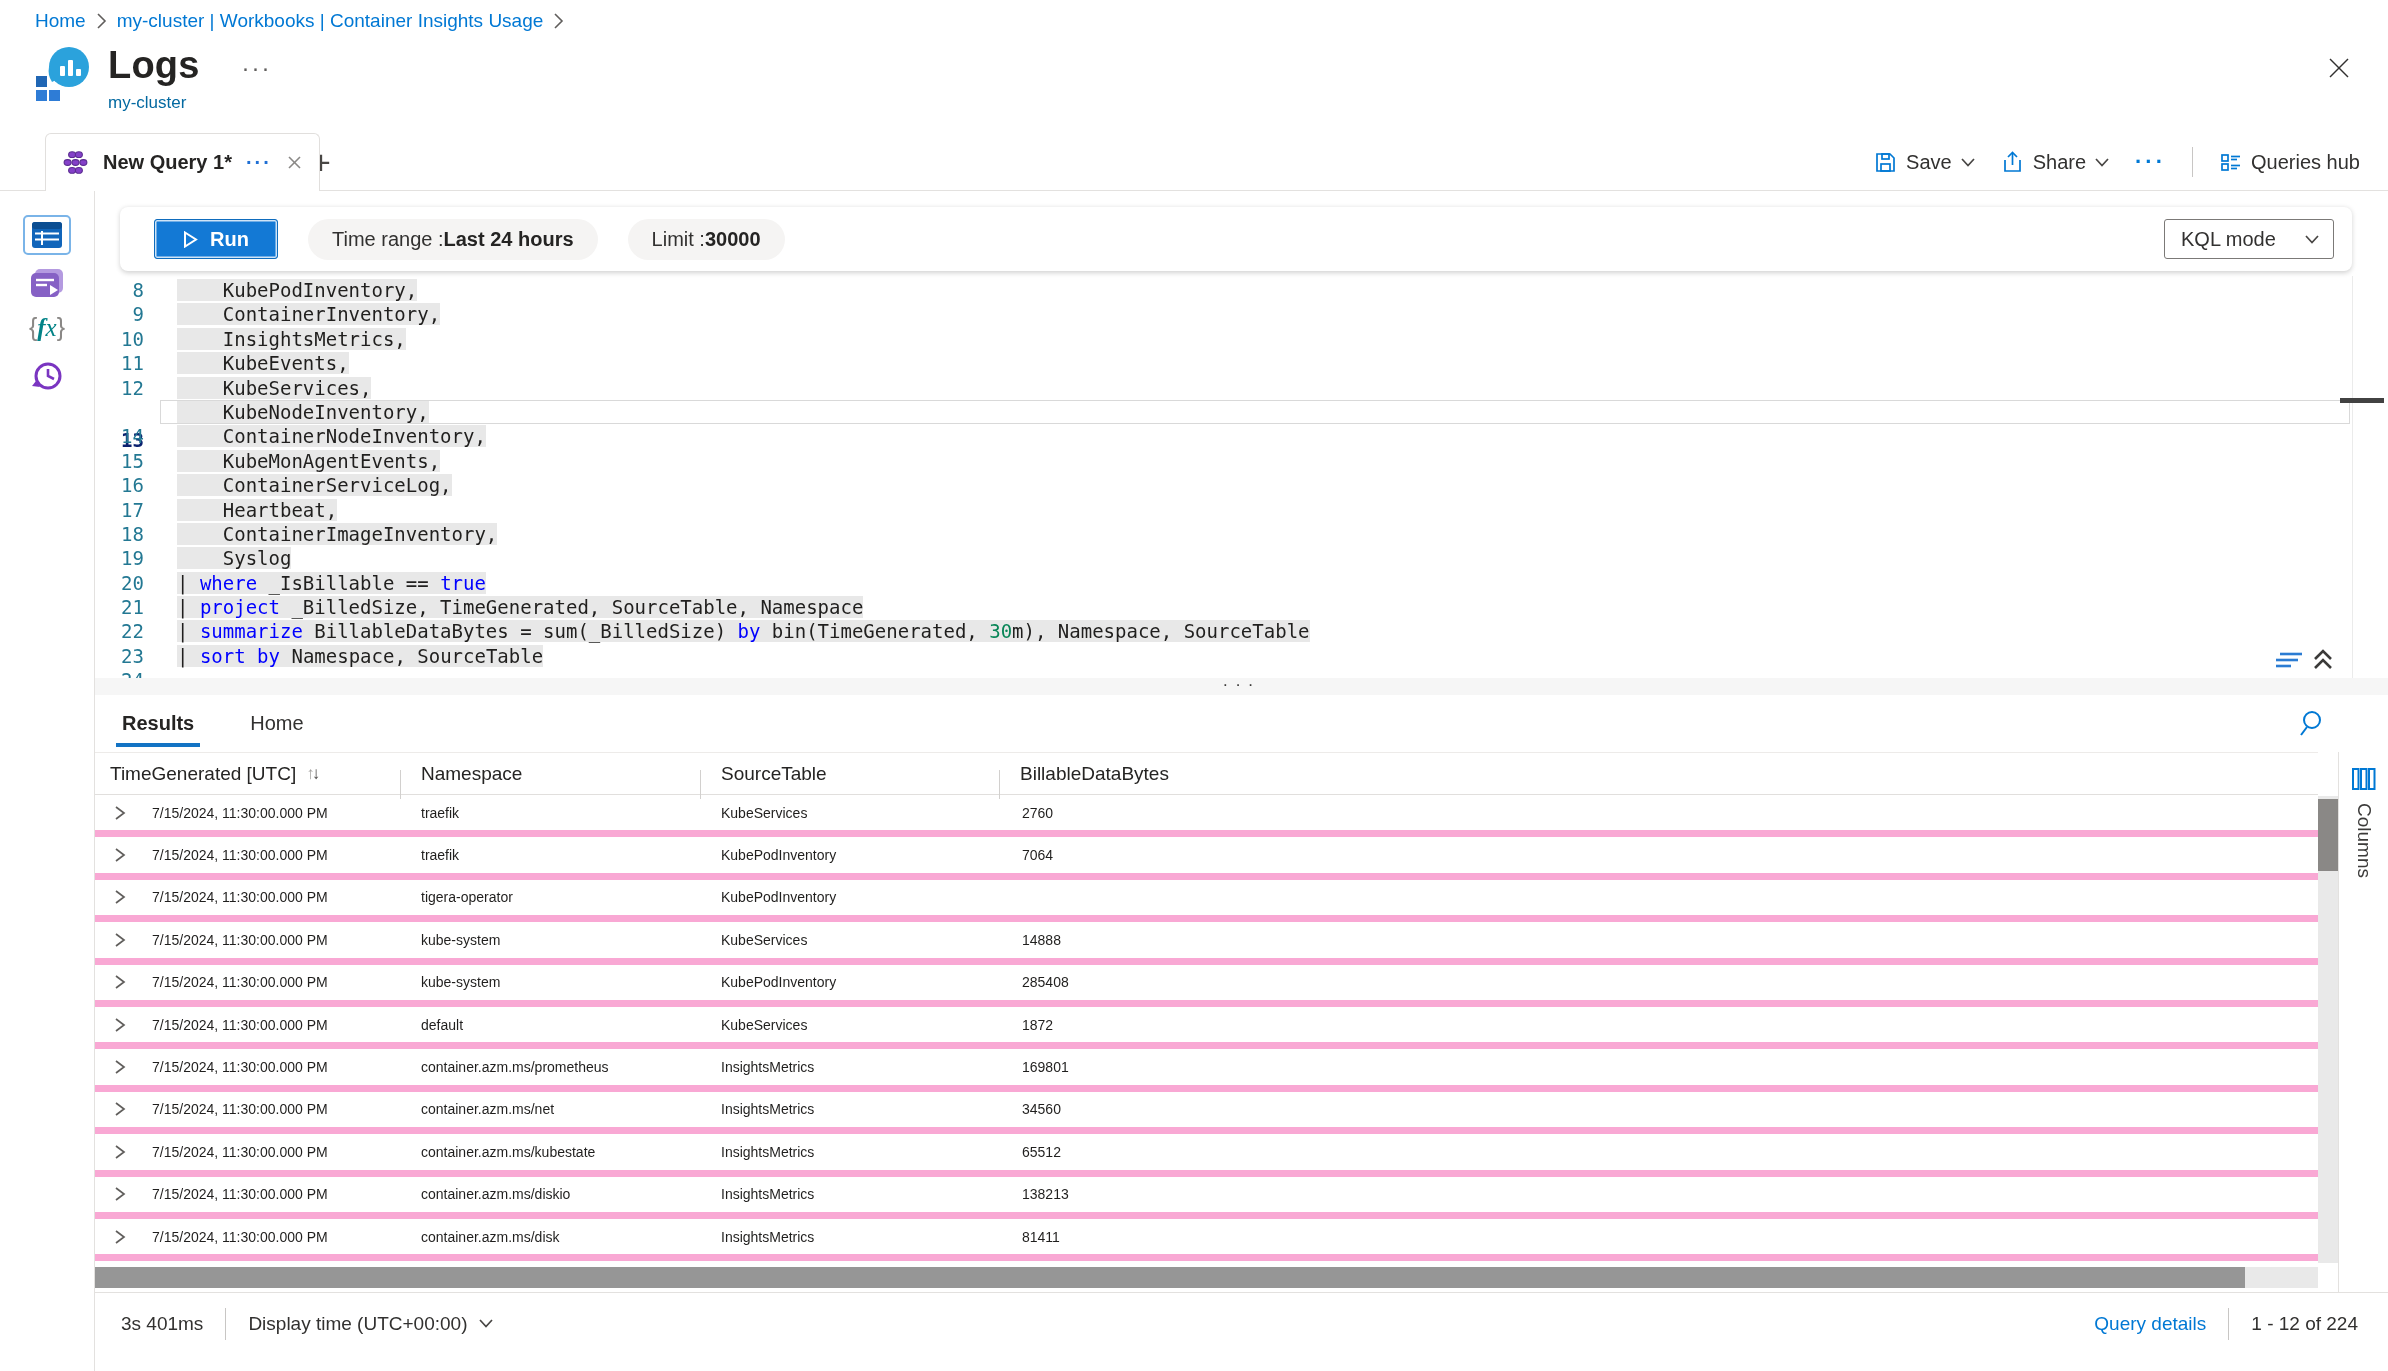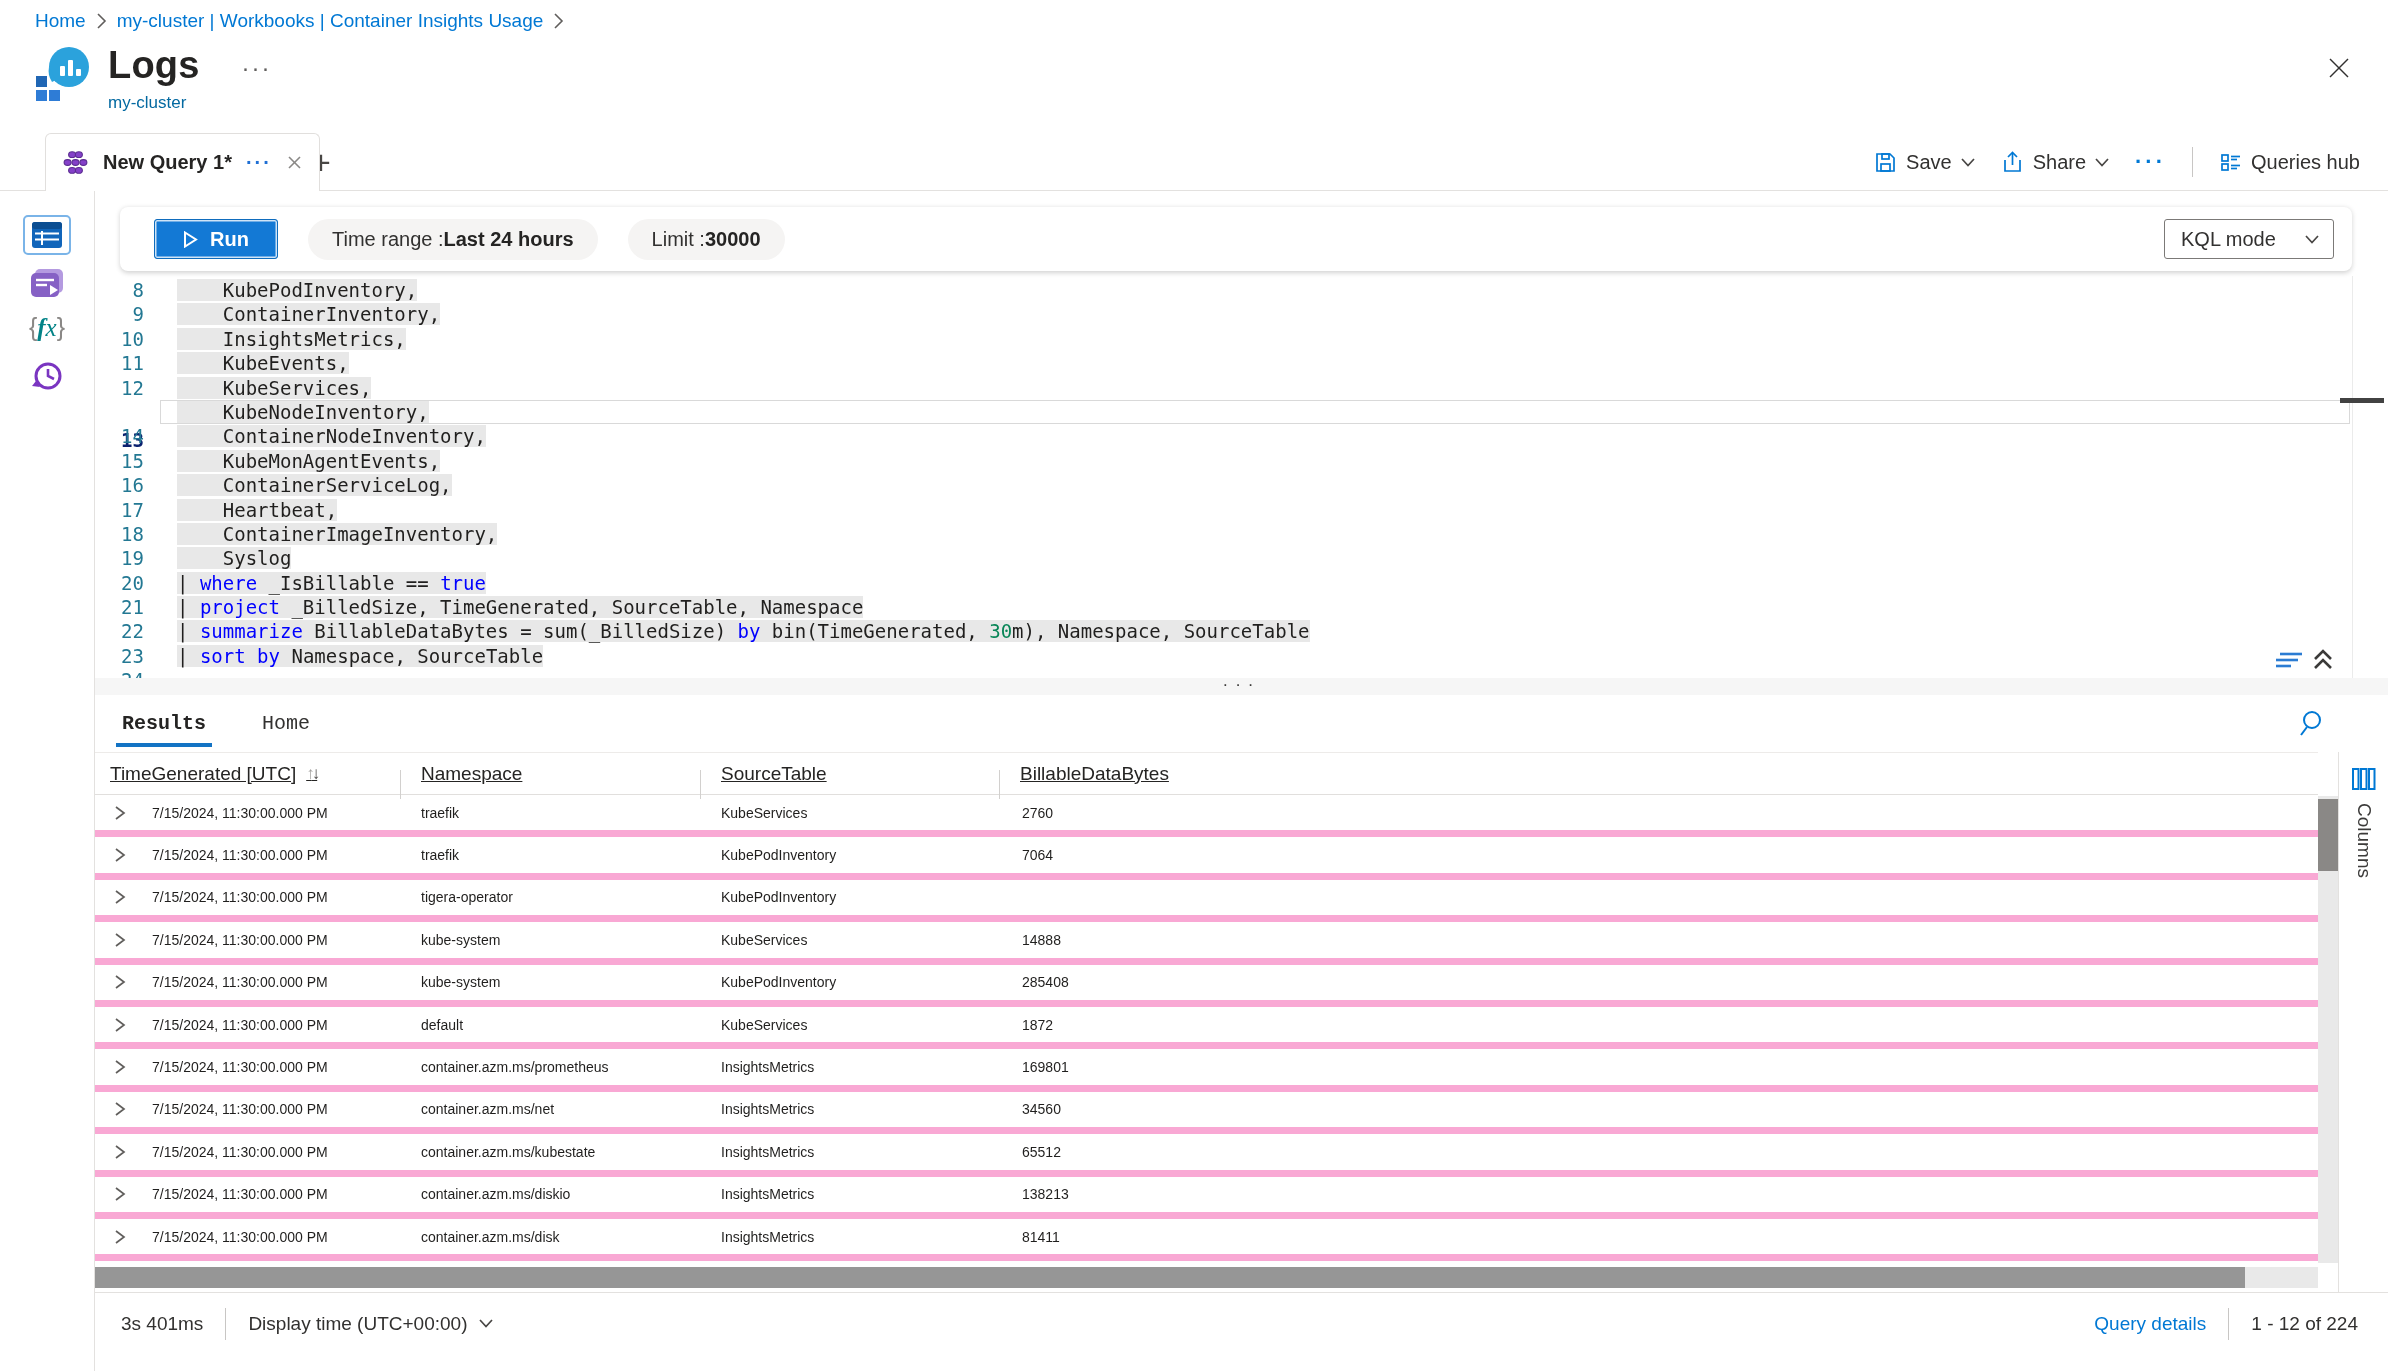--- a/index.html
+++ b/index.html
@@ -67,30 +67,30 @@
   .sel { background:#e8e8e8; }
   .tk-p { color:#201f1e; } .tk-k { color:#0000ff;margin-top:29px; } .tk-n { color:#098658; }
   .code-line.current .gutter { color:#0b216f; font-weight:700;margin-top:28px; }
   .code-line.current::after { content:''; position:absolute; left:65px; right:38px; top:0; bottom:0; border:1px solid #d9d9d9; pointer-events:none; }
   .ruler-cursor { position:absolute; left:2340px; top:398px; width:44px; height:5px; background:#424242; }
   .editor-actions { position:absolute; left:2274px; top:648px; display:flex; align-items:center; gap:8px; cursor:pointer; }
   .resize-strip { position:absolute; left:95px; top:678px; width:2293px; height:17px; background:#f6f6f6; display:flex; align-items:center; justify-content:center; cursor:row-resize; }
   .resize-dots { color:#3b3a39; font-size:17px; letter-spacing:7px; line-height:10px; margin-top:-4px; }
   
   .res-tabs { position:absolute; left:120px; top:706px; display:flex; gap:52px; }
-  .res-tab { background:none; border:none; font-family:Liberation Mono, monospace; font-size:20px; color:#323130; cursor:pointer; padding:6px 2px 12px; position:relative; }
+  .res-tab { background:none; border:none; font-family:Liberation Sans, sans-serif; font-size:20px; color:#323130; cursor:pointer; padding:6px 2px 12px; position:relative; }
   .res-tab.active { font-weight:700; color:#252423; }
   .res-tab.active::after { content:''; position:absolute; left:-4px; right:-4px; bottom:0; height:4px; background:#1373c4; }
   .res-search { position:absolute; left:2296px; top:706px; width:36px; height:36px; background:none; border:none; cursor:pointer; }
   .res-search svg { width:30px; height:30px; stroke:#0078d4; fill:none; stroke-width:2; }
   
   .grid { position:absolute; left:95px; top:752px; width:2223px; }
   .grid-header { display:grid; grid-template-columns:305px 300px 299px 1fr; height:43px; align-items:center;
                  border-top:1px solid #edebe9; border-bottom:1px solid #e1dfdd; font-size:19px; color:#252423; }
-  .hcell { position:relative; padding-left:21px; display:flex; align-items:center; gap:10px; cursor:pointer; white-space:nowrap;text-decoration:underline; }
+  .hcell { position:relative; padding-left:21px; display:flex; align-items:center; gap:10px; cursor:pointer; white-space:nowrap; }
   .hcell:first-child { padding-left:15px; }
   .hcell + .hcell::before { content:''; position:absolute; left:0; top:7px; height:29px; width:1px; background:#d2d0ce; }
   .sort-pair { font-size:17px; letter-spacing:-3px; }
   .sort-up { color:#a19f9d; } .sort-dn { color:#484644; }
   .grid-row { display:grid; grid-template-columns:305px 300px 299px 1fr; height:42.4px; align-items:center;
               border-bottom:7px solid #f9a8d4; font-size:14px; color:#201f1e; cursor:pointer; background:#fff; }
   .cell { white-space:nowrap; overflow:hidden; }
   .cell.c0 { padding-left:57px; position:relative; }
   .cell.c1, .cell.c2 { padding-left:21px; }
   .cell.c3 { padding-left:23px; }

